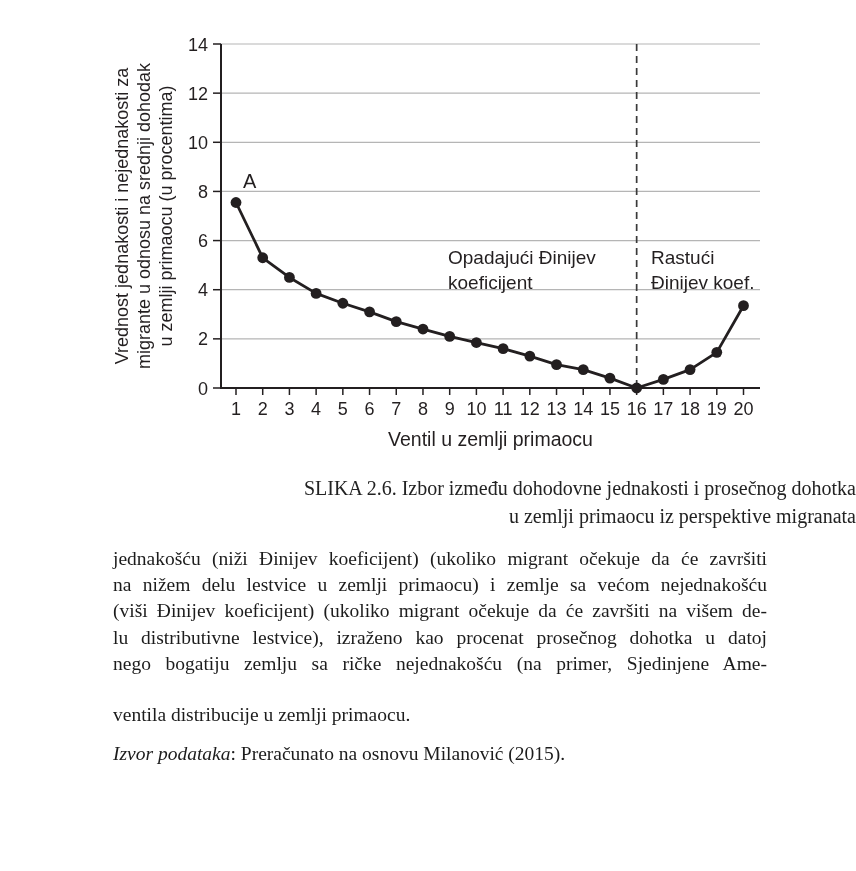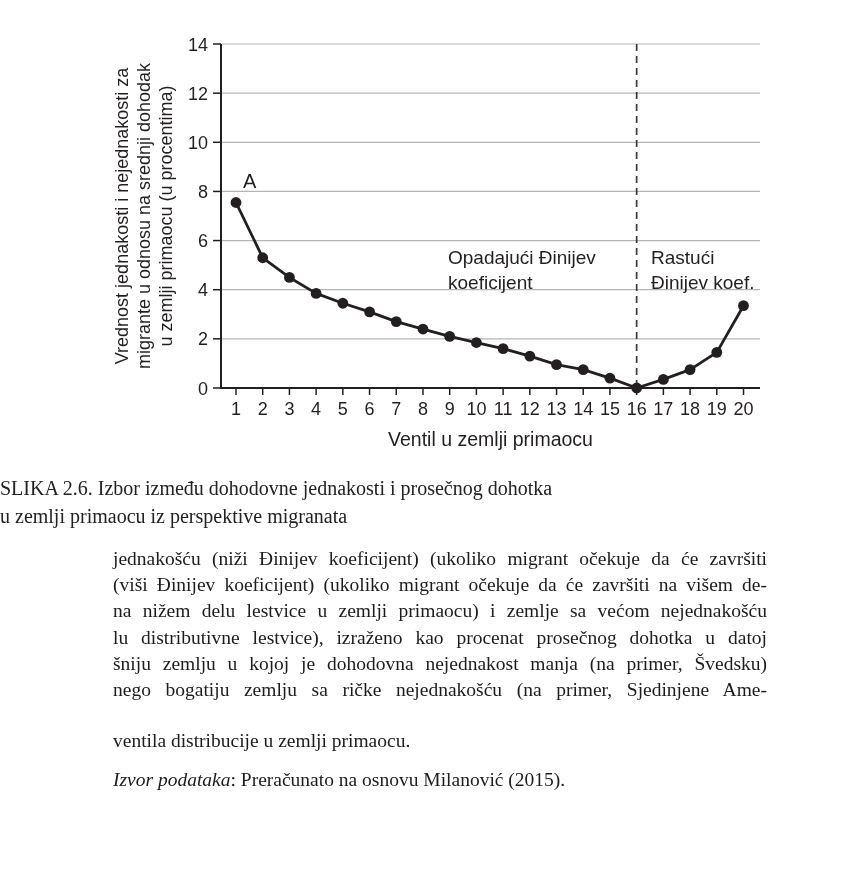--- a/index.html
+++ b/index.html
@@ -2,21 +2,21 @@
 <html><head>
 <meta charset="utf-8">
 <style>
   html,body{margin:0;padding:0;background:#ffffff;}
   body{width:856px;height:871px;overflow:hidden;
        font-family:"Liberation Serif","DejaVu Serif",serif;color:#1c1c1c;}
   .page{position:relative;width:856px;height:871px;background:#fff;}
   .chart-wrap{width:856px;height:460px;}
   svg{display:block;}
   figure{margin:0;padding:0;}
-  figcaption{margin-top:14px;text-align:left;font-size:20px;line-height:28px;color:#222;}
+  figcaption{margin-top:14px;text-align:right;font-size:20px;line-height:28px;color:#222;}
   .body-text{margin:16px 0 0 113px;width:654px;font-size:19.5px;line-height:26.2px;color:#1c1c1c;}
   .body-line{text-align:justify;text-align-last:justify;white-space:normal;}
   .body-line.last{text-align-last:left;margin-top:25px;}
   .source{margin:12px 0 0 113px;width:680px;font-size:19.5px;line-height:27px;}
   .italic{font-style:italic;margin-top:32px;}
 </style>
 </head>
 <body>
 
 <div class="page">
@@ -130,22 +130,21 @@
         </svg>
     </div>
     <figcaption>
       <div>SLIKA 2.6. Izbor između dohodovne jednakosti i prosečnog dohotka</div>
       <div>u zemlji primaocu iz perspektive migranata</div>
     </figcaption>
   </figure>
 
   <div class="body-text" id="body-text">
       <div class="body-line">jednakošću (niži Đinijev koeficijent) (ukoliko migrant očekuje da će završiti</div>
+      <div class="body-line">na nižem delu lestvice u zemlji primaocu) i zemlje sa većom nejednakošću</div>
       <div class="body-line">(viši Đinijev koeficijent) (ukoliko migrant očekuje da će završiti na višem de-</div>
-      <div class="body-line">na nižem delu lestvice u zemlji primaocu) i zemlje sa većom nejednakošću</div>
       <div class="body-line">lu distributivne lestvice), izraženo kao procenat prosečnog dohotka u datoj</div>
-      <div class="body-line">šniju zemlju u kojoj je dohodovna nejednakost manja (na primer, Švedsku)</div>
       <div class="body-line">nego bogatiju zemlju sa ričke nejednakošću (na primer, Sjedinjene Ame-</div>
       <div class="body-line last">ventila distribucije u zemlji primaocu.</div>
     </div>
 
   <p class="source"><span class="italic">Izvor podataka</span><span>: Preračunato na osnovu Milanović (2015).</span></p>
 </div>
 
 </body></html>

